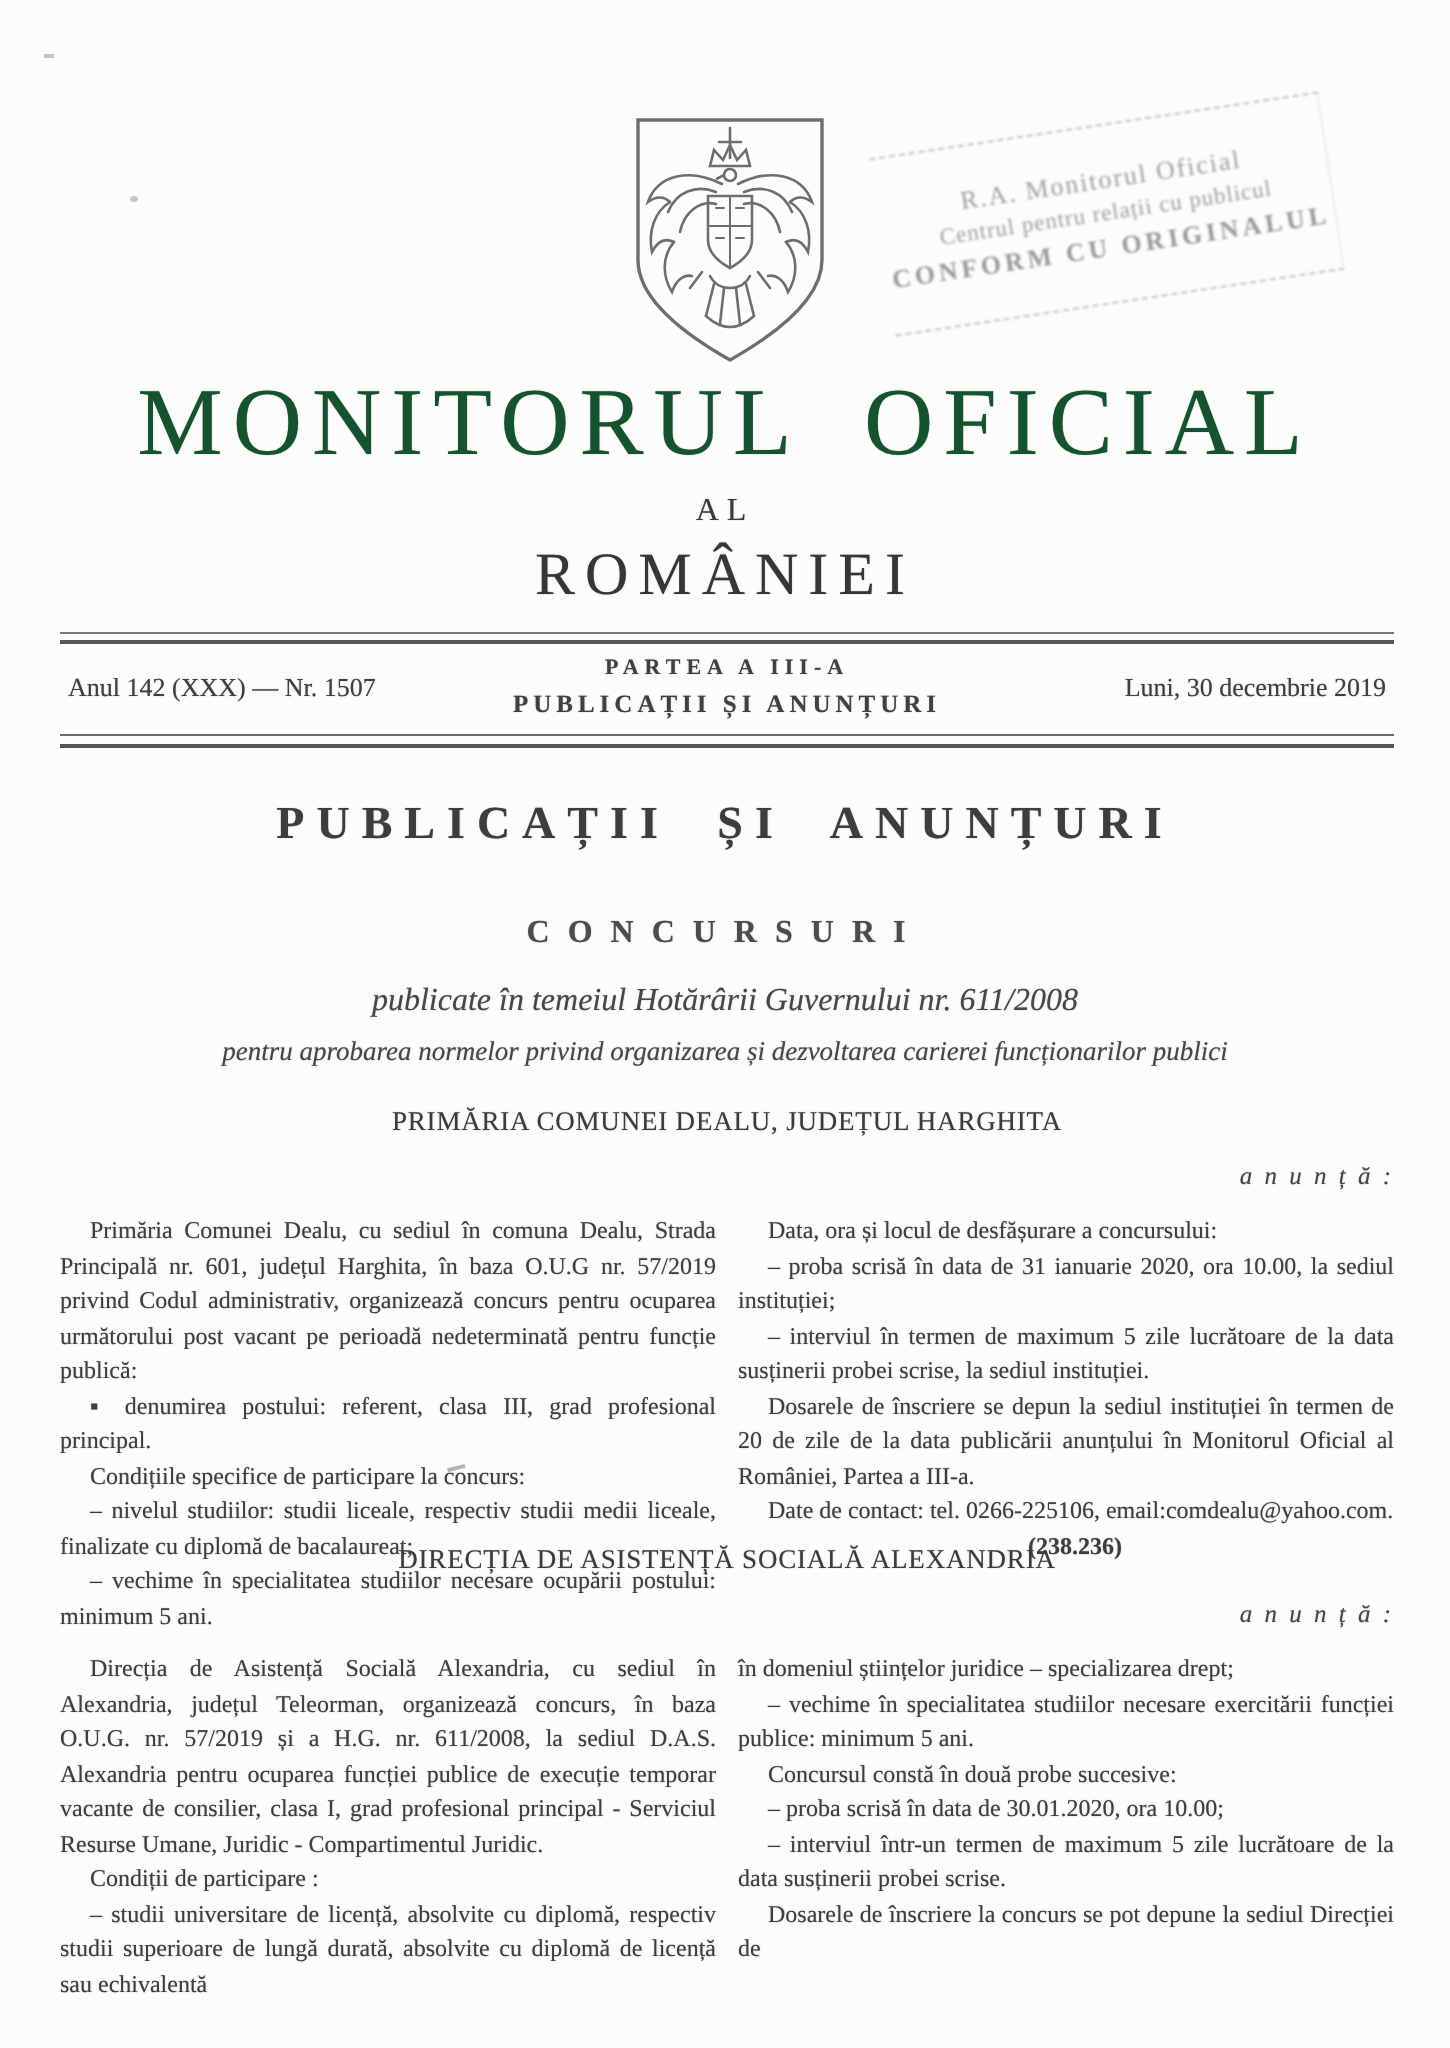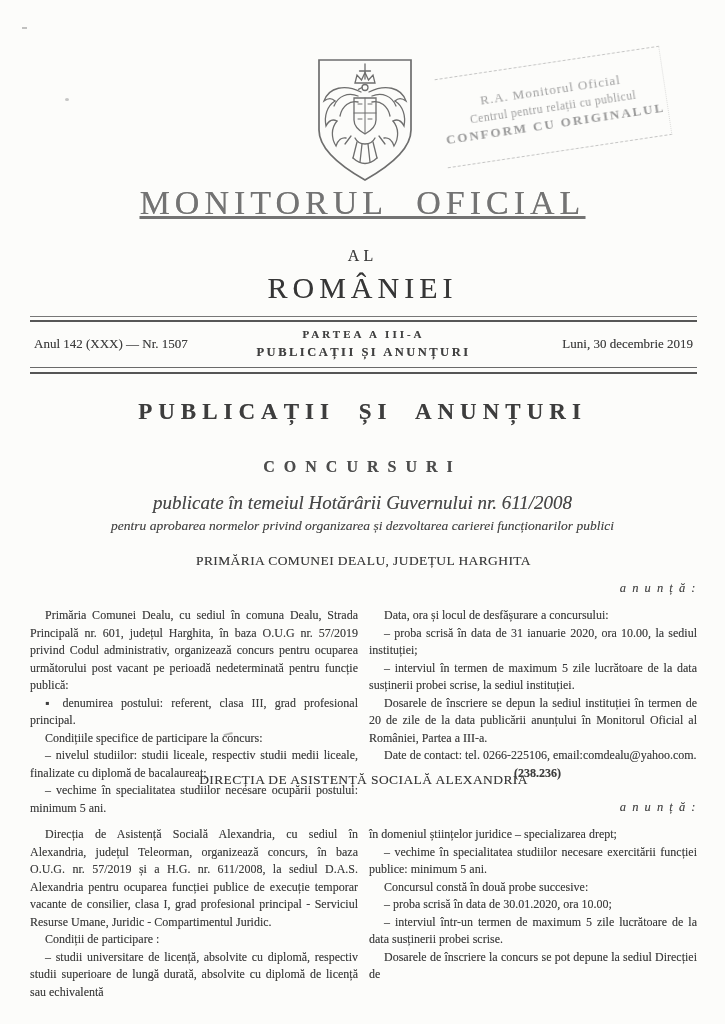--- a/index.html
+++ b/index.html
@@ -24,40 +24,40 @@
     color:#a0a0a0;text-align:center;
     filter:blur(.4px);
     display:flex;flex-direction:column;justify-content:center;gap:3px;
   }
   #stamp .s1{font-size:13px;letter-spacing:1px;}
   #stamp .s2{font-size:11.5px;letter-spacing:.5px;}
   #stamp .s3{font-size:13px;letter-spacing:2px;font-weight:bold;color:#9a9a9a;}
 
   
   .center-line{position:absolute;left:0;width:100%;text-align:center;white-space:nowrap;}
-  #mast-title{top:184px;font-size:34px;letter-spacing:5px;word-spacing:16px;color:#737373;text-decoration:underline;}
+  #mast-title{top:184px;font-size:48px;letter-spacing:5px;word-spacing:16px;color:#14532d;}
   #mast-al{top:247px;font-size:16px;letter-spacing:4px;color:#3a3a3a;}
   #mast-country{top:271px;font-size:30px;letter-spacing:5px;color:#363636;}
 
   
   #issue-bar{position:absolute;left:30px;right:28px;top:316px;}
   #issue-bar .rule-top{height:3px;border-top:1px solid #777;border-bottom:2px solid #575757;}
   #issue-bar .bar-content{display:flex;align-items:center;padding:5px 4px 6px;}
   #issue-bar .bc-left{flex:1;text-align:left;font-size:13px;}
   #issue-bar .bc-center{flex:1.3;text-align:center;line-height:1.45;}
   #issue-bar .bc-center .part{font-size:11px;font-weight:bold;letter-spacing:3px;color:#404040;}
   #issue-bar .bc-center .part-sub{font-size:12.5px;font-weight:bold;letter-spacing:2.5px;color:#404040;}
   #issue-bar .bc-right{flex:1;text-align:right;font-size:13px;}
   #issue-bar .rule-b1{border-top:1.5px solid #6a6a6a;}
   #issue-bar .rule-b2{margin-top:4px;border-top:2.5px solid #555;}
 
   
   #section-title{top:399px;font-size:23px;font-weight:bold;letter-spacing:6px;word-spacing:12px;color:#3d3d3d;}
   #section-cat{top:458px;font-size:16px;font-weight:bold;letter-spacing:9px;color:#4c4c4c;}
-  #legal1{top:492px;font-size:19px;font-style:italic;color:#474747;}
+  #legal1{top:492px;font-size:16px;font-style:italic;color:#474747;}
   #legal2{top:518px;font-size:13.5px;font-style:italic;color:#474747;}
 
   
   .announcement{position:absolute;left:30px;width:667px;}
   #ann1{top:553px;}
   #ann2{top:772px;}
   .ann-heading{text-align:center;font-size:13.5px;letter-spacing:.4px;color:#3b3b3b;}
   .ann-label{text-align:right;font-size:12.5px;font-style:italic;letter-spacing:1.5px;margin-top:12px;color:#474747;}
   .cols{display:flex;gap:11px;margin-top:11px;}
   .col{width:328px;font-size:12px;line-height:17.5px;}

